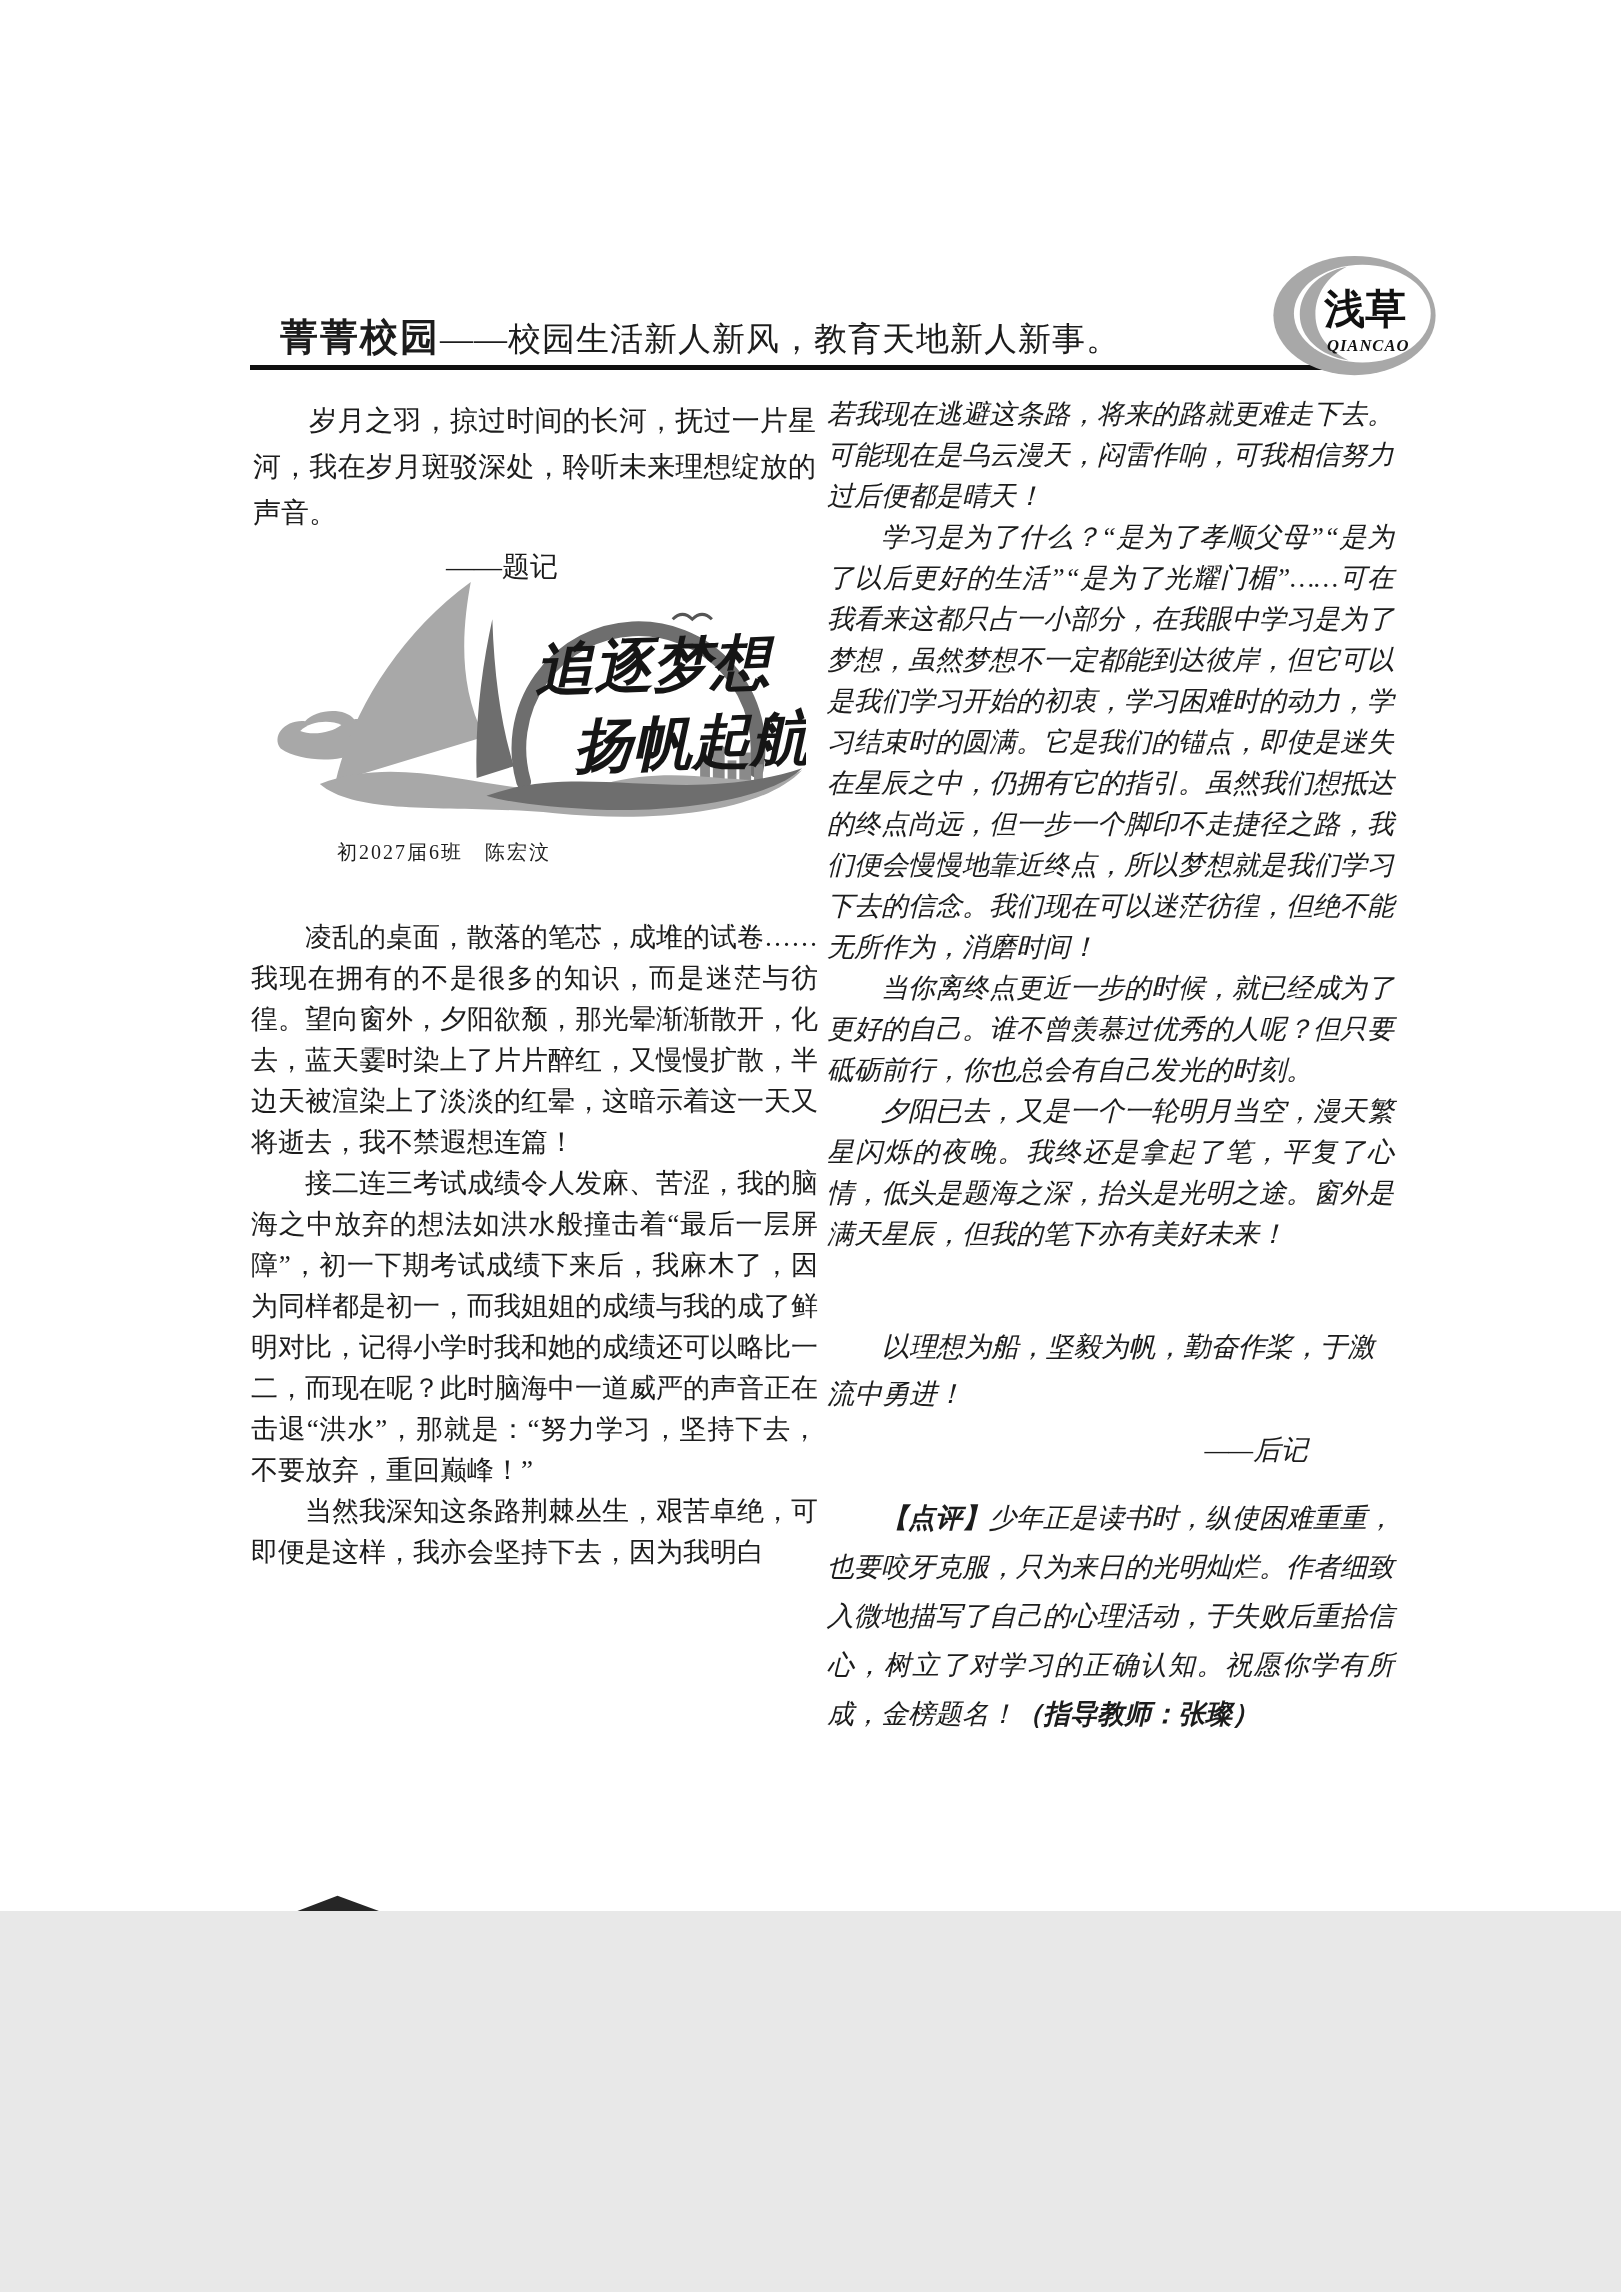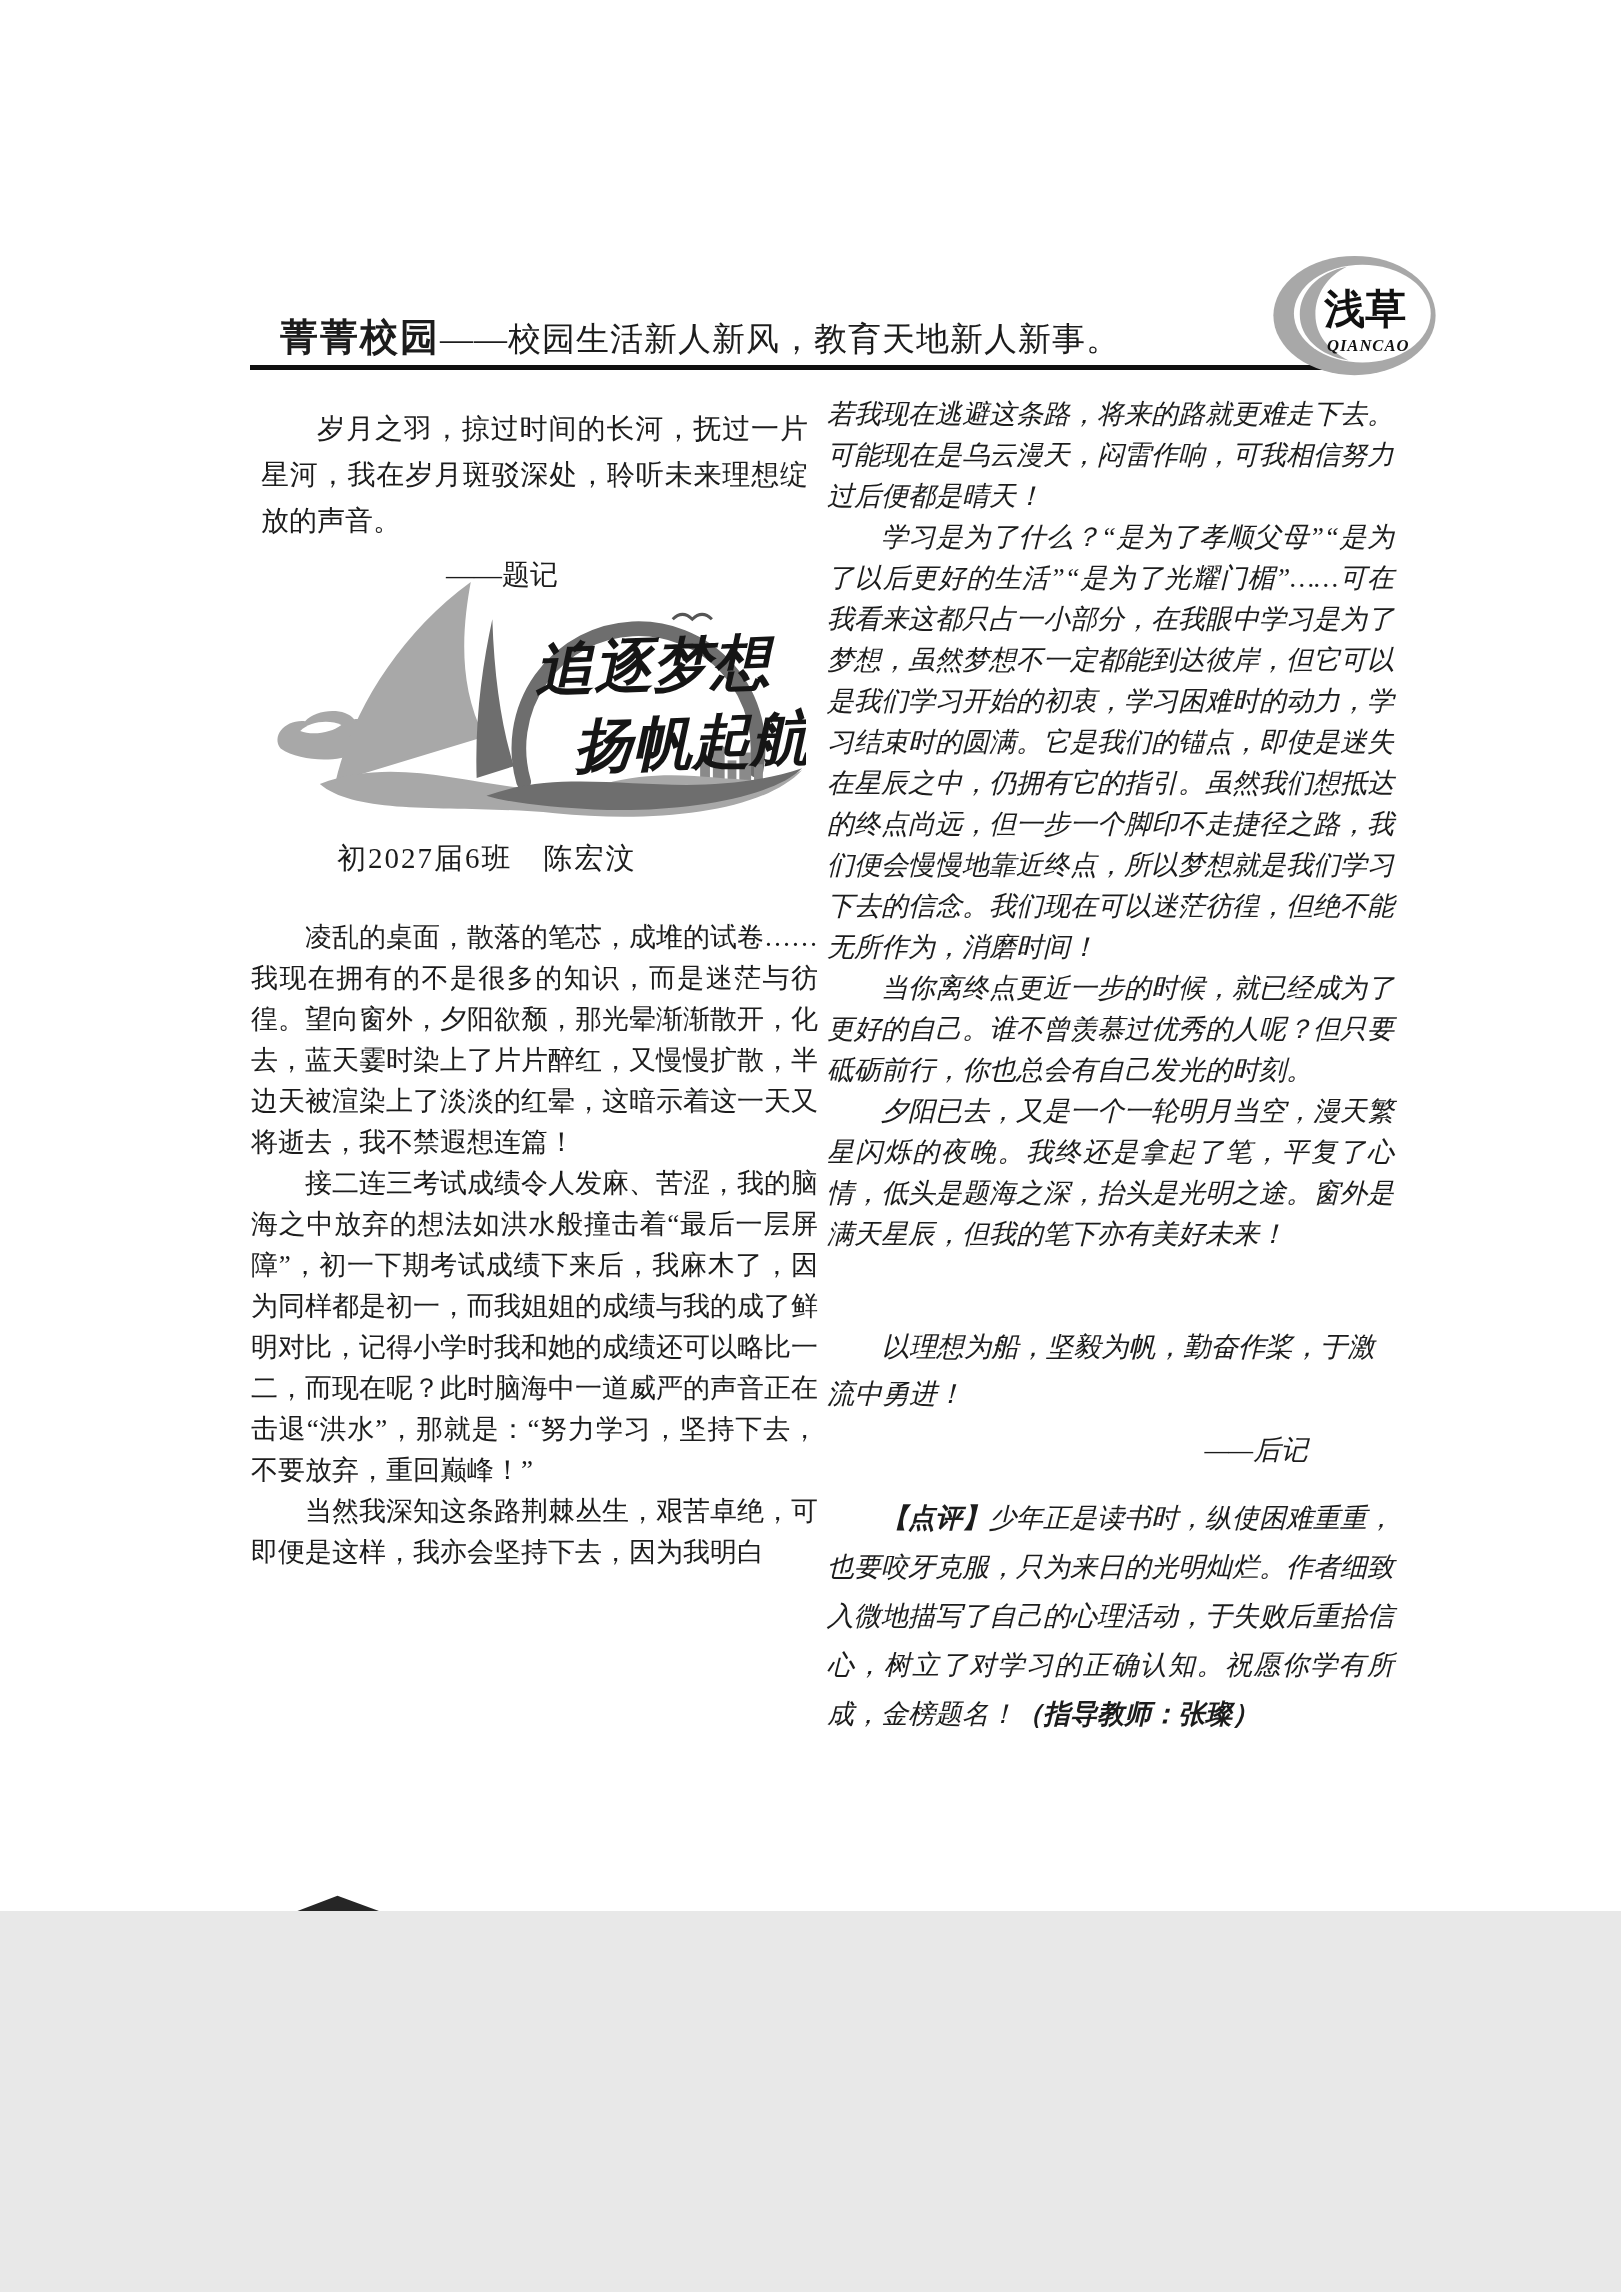--- a/index.html
+++ b/index.html
@@ -12,26 +12,26 @@
   .masthead { position:absolute; left:280px; top:312px; white-space:nowrap; }
   .masthead .mast-title {
     font-family:"Liberation Sans", sans-serif; font-weight:900; font-size:38px; letter-spacing:2px;
   }
   .masthead .mast-tagline { font-size:33px; letter-spacing:1px; }
   .head-rule { position:absolute; left:250px; top:365px; width:1090px; height:4.9px; background:#101010; }
   .logo { position:absolute; left:1270px; top:253px; width:169px; height:129px; }
 
   
   .epigraph { position:absolute; left:253px; top:398px; width:563px; font-size:28px; line-height:46px; }
-  .epigraph-text { margin:8px; text-indent:2em; text-align:justify; }
+  .epigraph-text { margin:0; text-indent:2em; text-align:justify; }
   .epigraph-attr { margin:7.8px 0 0 0; text-align:center; padding-right:65px; }
 
   
   .title-art { position:absolute; left:261px; top:574px; width:545px; height:261px; }
-  .byline { position:absolute; left:337px; top:839px; font-size:29px; letter-spacing:2px; }
+  .byline { position:absolute; left:337px; top:839px; font-size:20px; letter-spacing:2px; }
 
   
   .col-left  { position:absolute; left:251px; top:917px; width:567px; }
   .col-right { position:absolute; left:827px; top:394px; width:567px;font-style:italic; }
   .body-p { margin:0; font-size:27px; line-height:41px; text-align:justify; text-indent:2em; }
   .body-p.no-indent { text-indent:0; }
 
   .postscript { margin-top:69px; font-size:27.4px; line-height:47px; }
   .postscript-text { margin:0; text-indent:2em; }
   .postscript-attr { margin:9px 0 0 0; text-align:right; padding-right:86px; }

